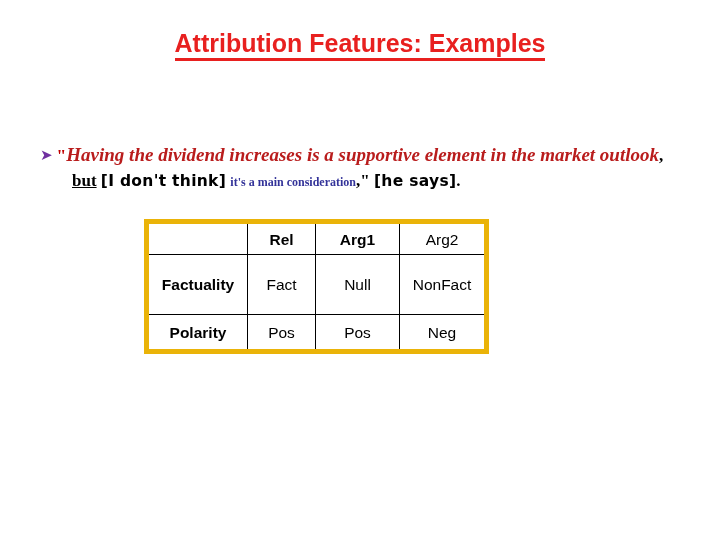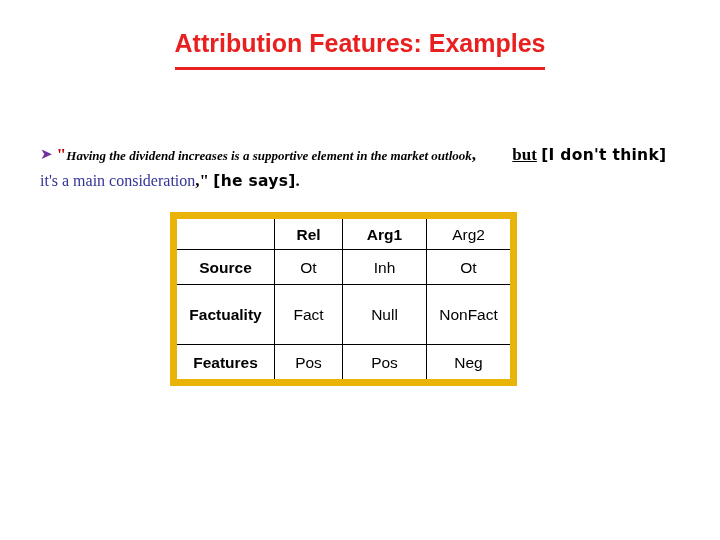--- a/index.html
+++ b/index.html
@@ -26,21 +26,21 @@
     color: #e8201f;
     font-family: "Liberation Sans", sans-serif;
     font-weight: bold;
     font-size: 25px;
     letter-spacing: 0px;
     line-height: 30px;
     white-space: nowrap;
   }
   #slide-title .tt {
     border-bottom: 3px solid #e8201f;
-    padding-bottom: 10px;
+    padding-bottom: 1px;
   }
 
   
   #example-block {
     position: absolute;
     top: 142px;
     left: 40px;
     width: 630px;
     font-size: 15.5px;
     line-height: 25px;
@@ -55,25 +55,25 @@
     letter-spacing: -1px;
   }
   .seg { white-space: pre-wrap; }
   .red-quote {
     color: #c00000;
     font-family: "Liberation Serif", serif;
     font-weight: bold;
     font-size: 17.5px;
   }
   .red-italic {
-    color: #000000;
+    color: #b91c1c;
     font-family: "Liberation Serif", serif;
     font-weight: bold;
     font-style: italic;
-    font-size: 13px;
+    font-size: 19px;
   }
   .black-plain {
     color: #000000;
     font-family: "Liberation Serif", serif;
     font-weight: bold;
     font-size: 17px;
   }
   .black-underline {
     color: #000000;
     font-family: "Liberation Serif", serif;
@@ -85,34 +85,33 @@
   .comic-bold {
     color: #000000;
     font-family: "DejaVu Sans", sans-serif;
     font-weight: bold;
     font-size: 15.5px;
     letter-spacing: 0.3px;
   }
   .blue-serif {
     color: #333399;
     font-family: "Liberation Serif", serif;
-    font-weight: normal;
-    font-size: 16px;
+    font-weight: bold;
+    font-size: 12px;
   }
 
   
   #features-table {
     position: absolute;
     left: 144px;
-    top: 212px;
+    top: 219px;
     width: 340px;
     border-collapse: collapse;
     table-layout: fixed;
-    border: 7px solid #eab308;
-    margin-left: 26px;
+    border: 5px solid #eab308;
   }
   #features-table td {
     border: 1px solid #000000;
     text-align: center;
     vertical-align: middle;
     font-family: "Liberation Sans", sans-serif;
     font-size: 15.5px;
     color: #000000;
     padding: 2px 1px;
     word-wrap: break-word;
@@ -170,32 +169,26 @@
       <col class="c2">
       <col class="c3">
   </colgroup>
   <tbody>
     <tr class="row-hdr">
       <td class="hdr-blank"></td>
       <td class="hdr-rel">Rel</td>
       <td class="hdr-arg1">Arg1</td>
       <td class="hdr-arg2">Arg2</td>
     </tr>
-    <tr class="row-src">
-      <td class="rowlabel">Source</td>
-      <td class="cellval">Ot</td>
-      <td class="cellval">Inh</td>
-      <td class="cellval">Ot</td>
-    </tr>
     <tr class="row-fact">
       <td class="rowlabel">Factuality</td>
       <td class="cellval">Fact</td>
       <td class="cellval">Null</td>
       <td class="cellval">NonFact</td>
     </tr>
     <tr class="row-pol">
-      <td class="rowlabel">Features</td>
+      <td class="rowlabel">Polarity</td>
       <td class="cellval">Pos</td>
       <td class="cellval">Pos</td>
       <td class="cellval">Neg</td>
     </tr>
   </tbody>
 </table>
 
 </body></html>

